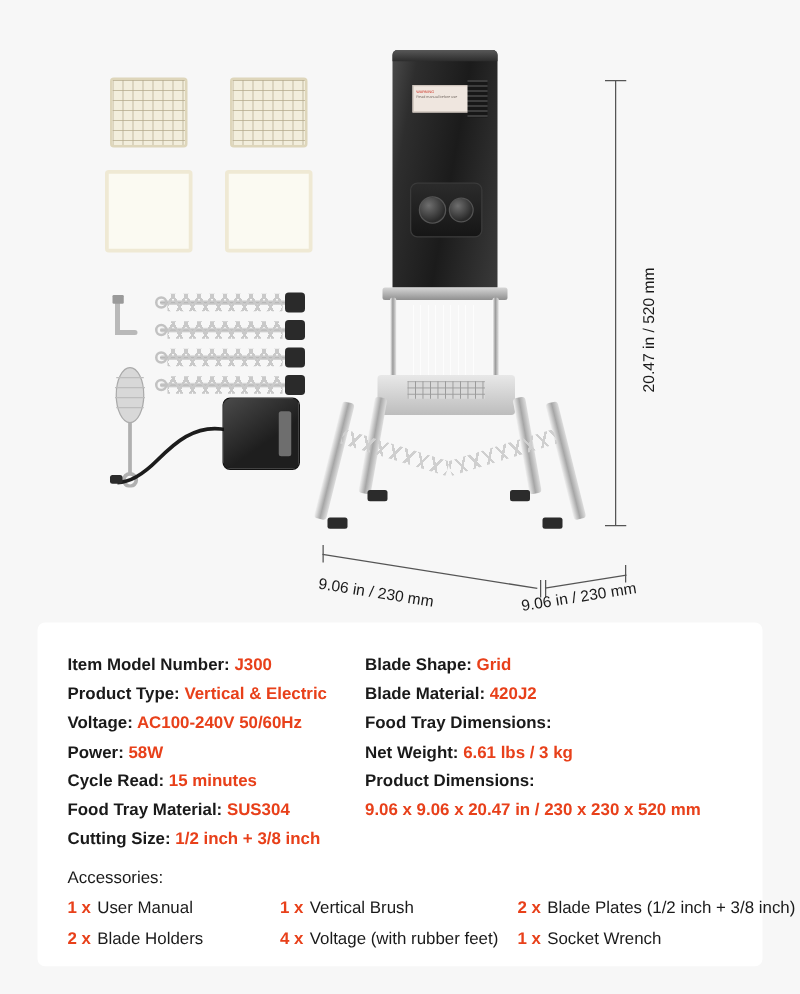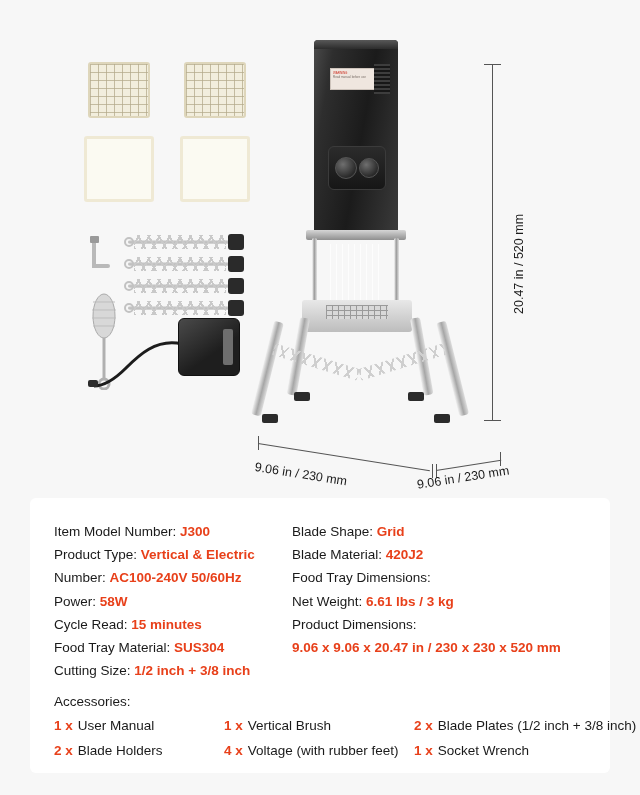--- a/index.html
+++ b/index.html
@@ -207,21 +207,21 @@
   }
   .spec-col { padding: 0 0 0 24px; }
   .spec-col.left { width: 252px; }
   .spec-col.right { width: 328px; padding-left: 10px; }
   .spec-row {
     font-size: 13.5px;
     color: #1a1a1a;
     line-height: 1.72;
     white-space: nowrap;
   }
-  .spec-row .k { font-weight: normal; }
+  .spec-row .k { font-weight: bold; }
   .spec-row .v { color: #e8401a; font-weight: bold; }
   .spec-row.stack .v { display: block; white-space: nowrap; }
 
   .acc-title {
     position: absolute; left: 24px; top: 196px;
     font-size: 13.5px; color: #1a1a1a;
   }
   .acc-grid {
     position: absolute; left: 24px; top: 216px; width: 540px;
   }
@@ -348,21 +348,21 @@
   <div class="spec-card">
     <div class="spec-cols">
       <div class="spec-col left">
         <div class="spec-row">
           <span class="k">Item Model Number: </span><span class="v">J300</span>
         </div>
         <div class="spec-row">
           <span class="k">Product Type: </span><span class="v">Vertical &amp; Electric</span>
         </div>
         <div class="spec-row">
-          <span class="k">Number: </span><span class="v">AC100-240V 50/60Hz</span>
+          <span class="k">Voltage: </span><span class="v">AC100-240V 50/60Hz</span>
         </div>
         <div class="spec-row">
           <span class="k">Power: </span><span class="v">58W</span>
         </div>
         <div class="spec-row">
           <span class="k">Cycle Read: </span><span class="v">15 minutes</span>
         </div>
         <div class="spec-row">
           <span class="k">Food Tray Material: </span><span class="v">SUS304</span>
         </div>

